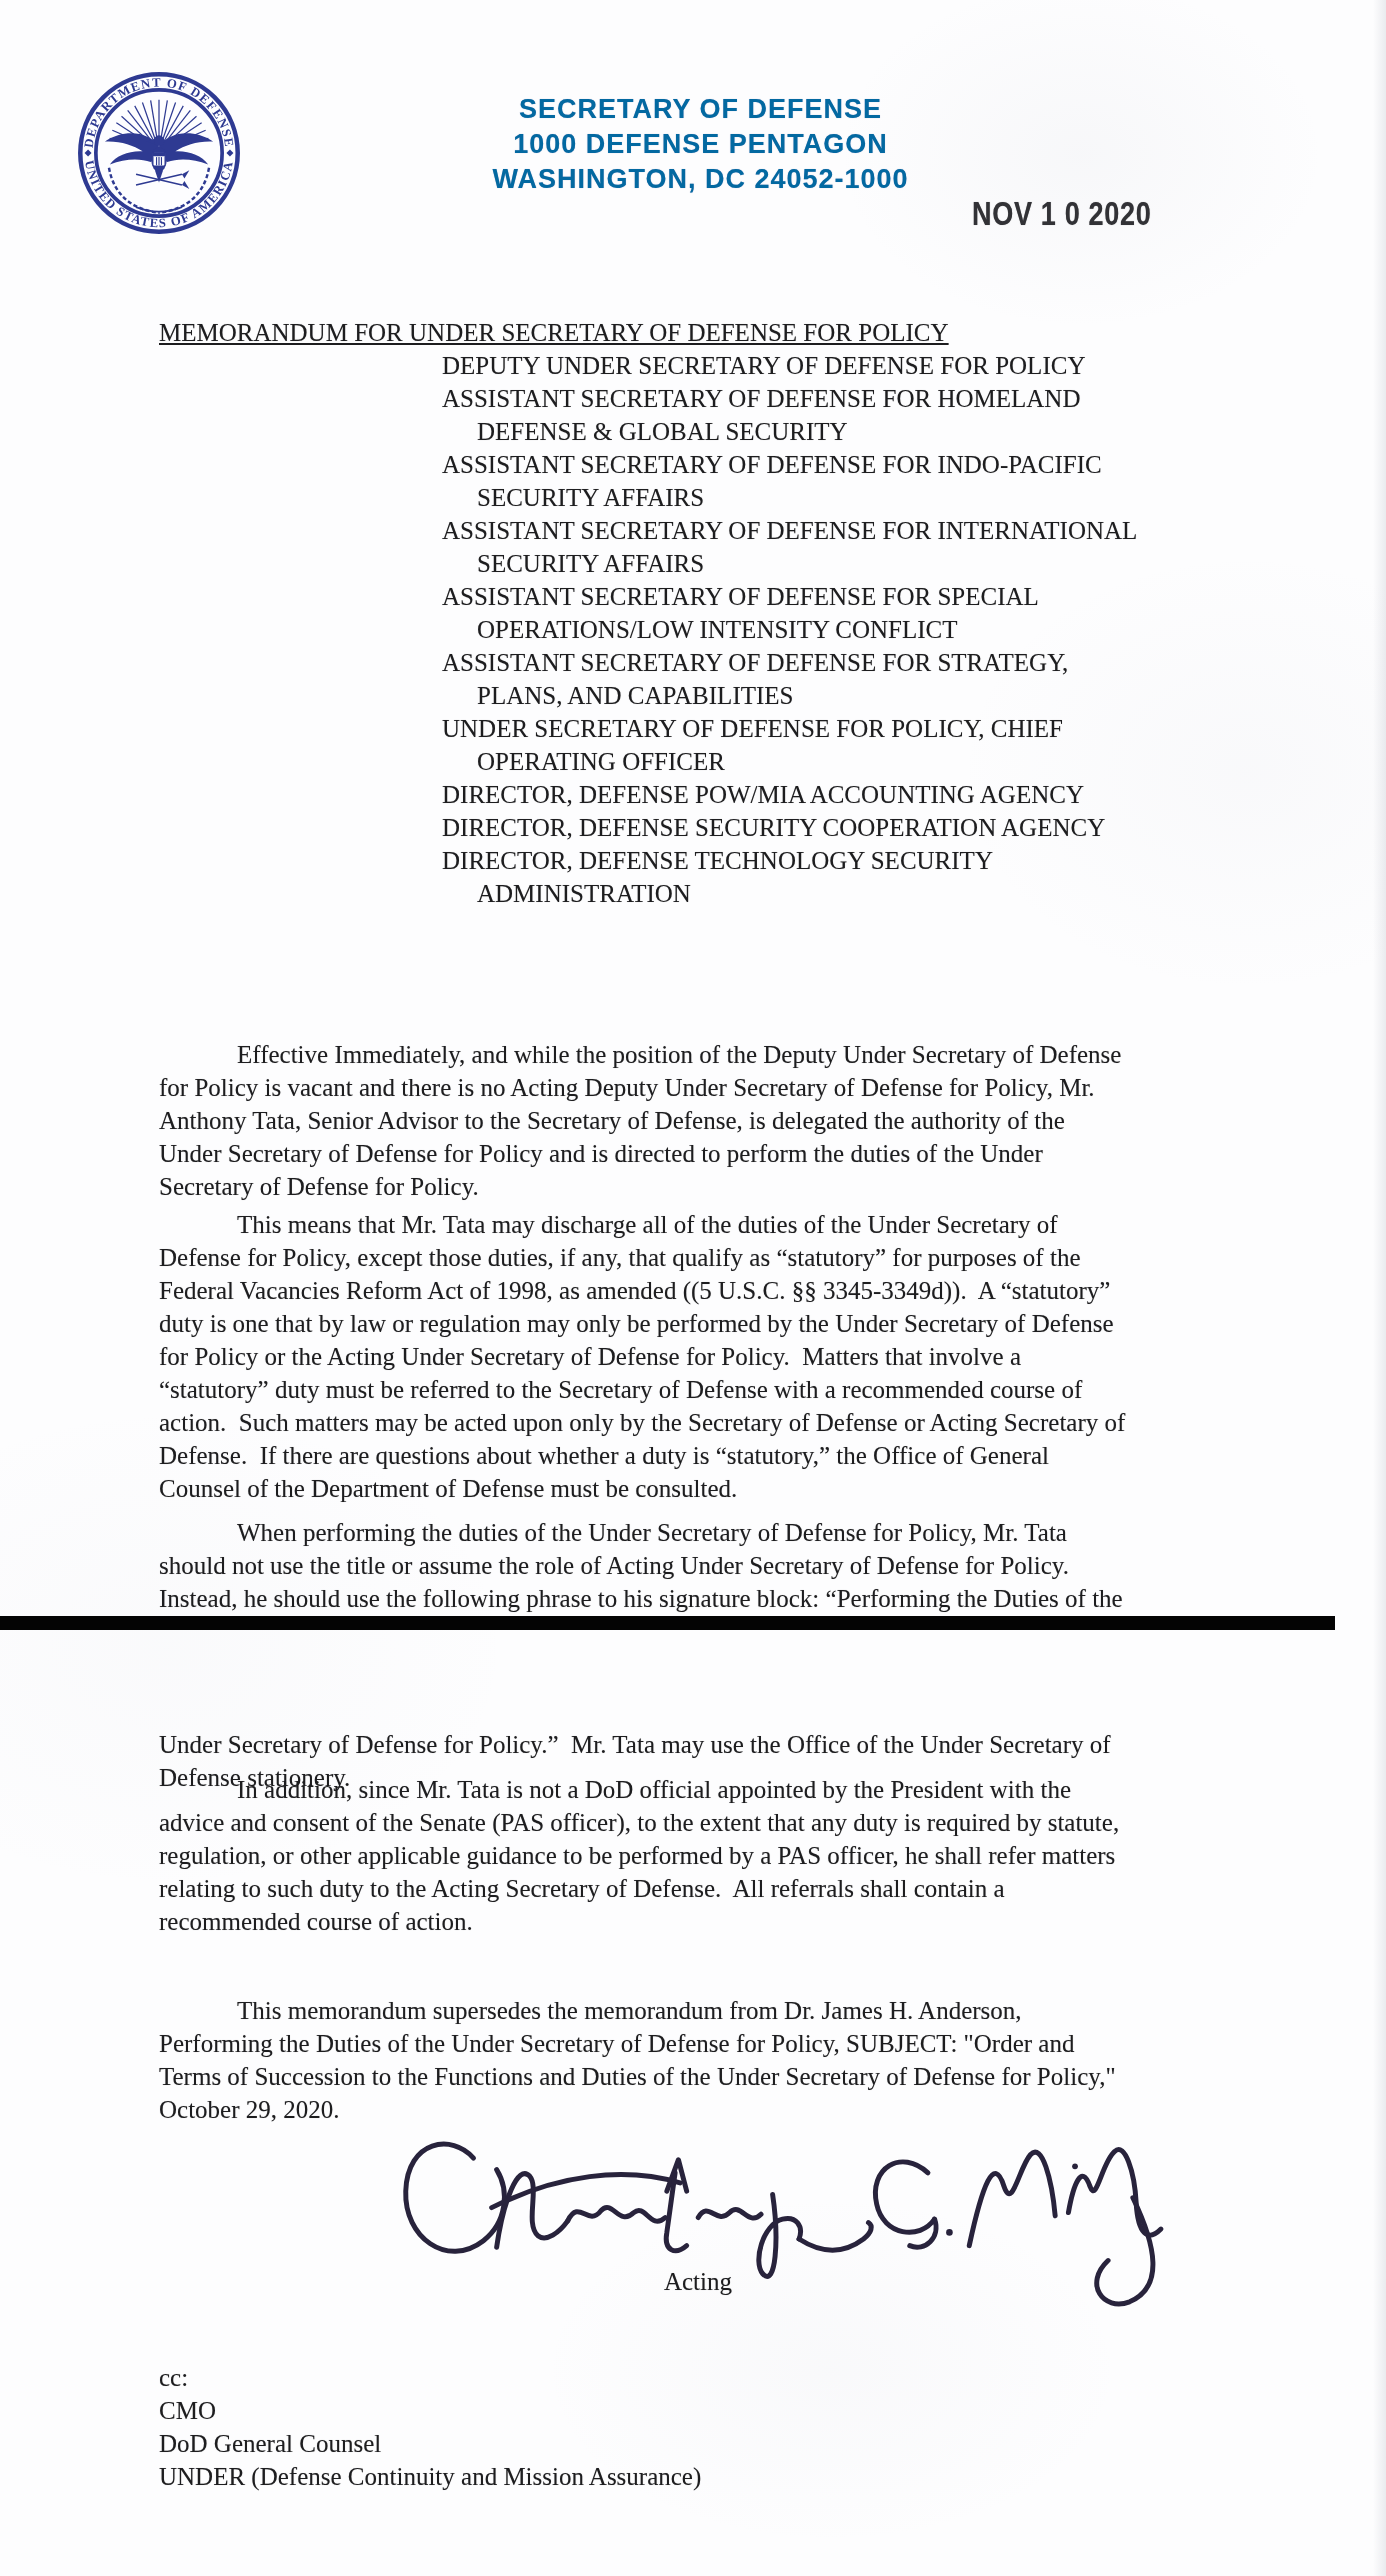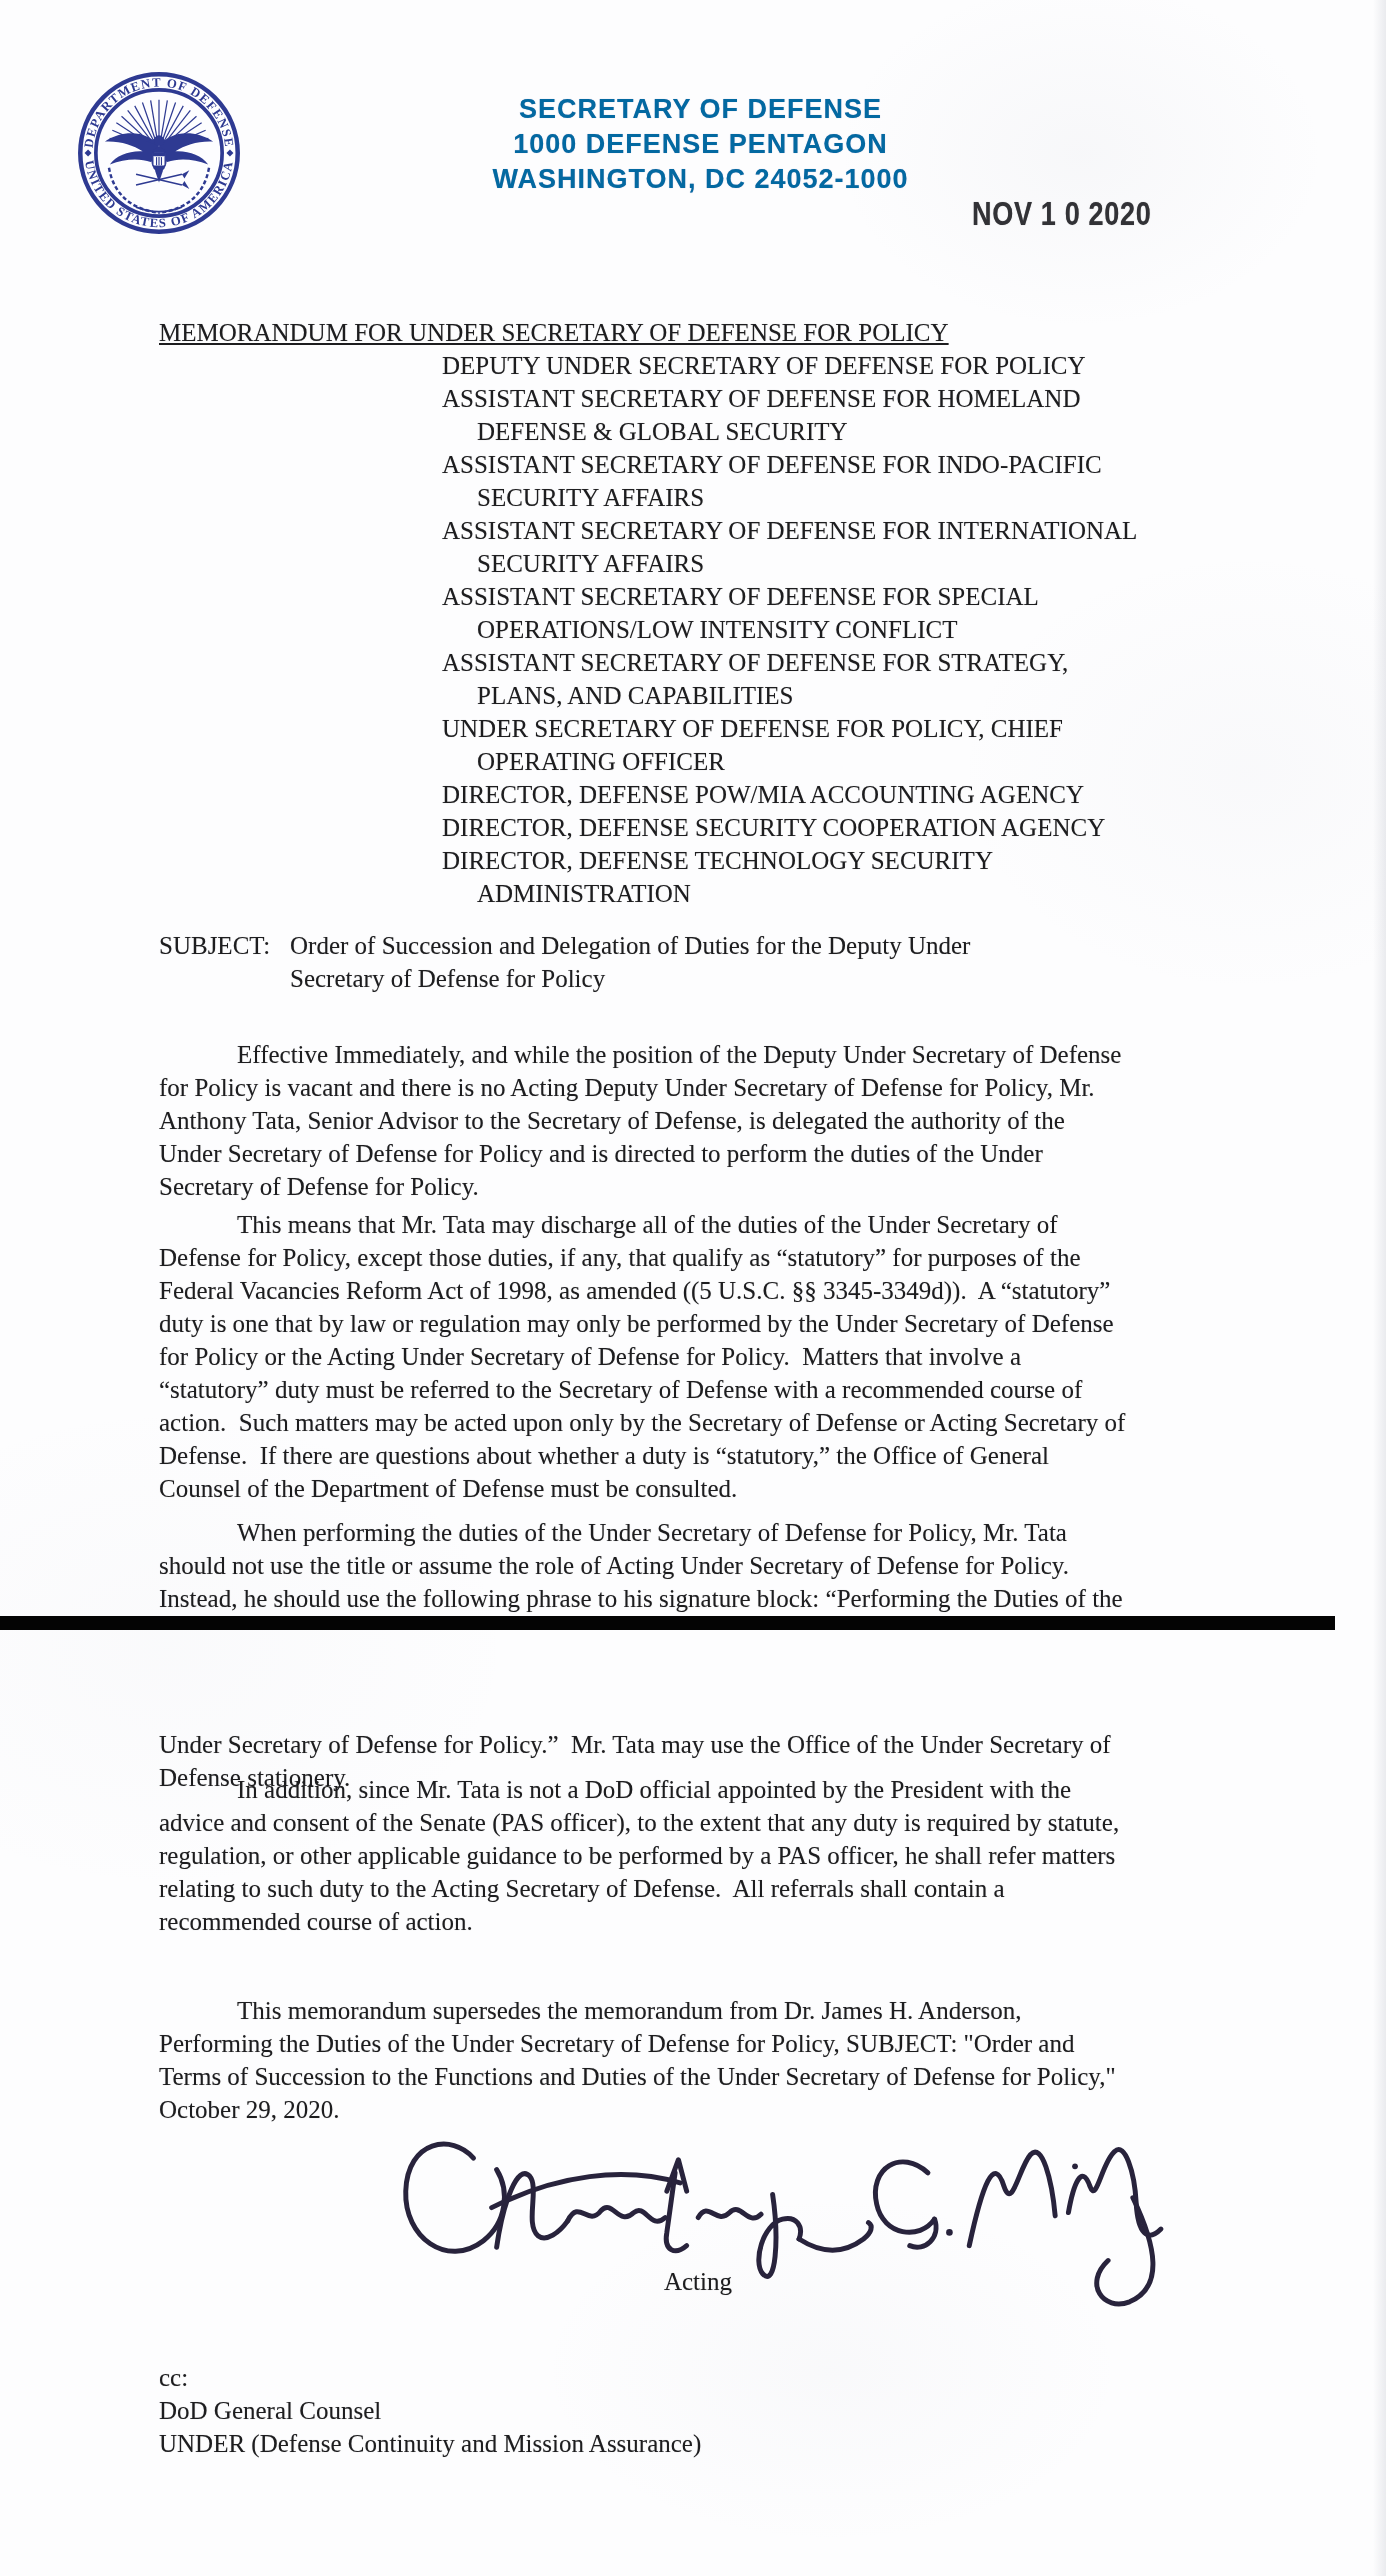--- a/index.html
+++ b/index.html
@@ -139,25 +139,20 @@
   <div class="letterhead">
     <div>SECRETARY OF DEFENSE</div>
     <div>1000 DEFENSE PENTAGON</div>
     <div>WASHINGTON, DC 24052-1000</div>
   </div>
 
   <div class="date-stamp">NOV 1 0 2020</div>
 
   <div class="block doc-text" style="top:316px;"><div class="memo-line ind0">MEMORANDUM FOR UNDER SECRETARY OF DEFENSE FOR POLICY</div><div class="memo-line ind1">DEPUTY UNDER SECRETARY OF DEFENSE FOR POLICY</div><div class="memo-line ind1">ASSISTANT SECRETARY OF DEFENSE FOR HOMELAND</div><div class="memo-line ind2">DEFENSE &amp; GLOBAL SECURITY</div><div class="memo-line ind1">ASSISTANT SECRETARY OF DEFENSE FOR INDO-PACIFIC</div><div class="memo-line ind2">SECURITY AFFAIRS</div><div class="memo-line ind1">ASSISTANT SECRETARY OF DEFENSE FOR INTERNATIONAL</div><div class="memo-line ind2">SECURITY AFFAIRS</div><div class="memo-line ind1">ASSISTANT SECRETARY OF DEFENSE FOR SPECIAL</div><div class="memo-line ind2">OPERATIONS/LOW INTENSITY CONFLICT</div><div class="memo-line ind1">ASSISTANT SECRETARY OF DEFENSE FOR STRATEGY,</div><div class="memo-line ind2">PLANS, AND CAPABILITIES</div><div class="memo-line ind1">UNDER SECRETARY OF DEFENSE FOR POLICY, CHIEF</div><div class="memo-line ind2">OPERATING OFFICER</div><div class="memo-line ind1">DIRECTOR, DEFENSE POW/MIA ACCOUNTING AGENCY</div><div class="memo-line ind1">DIRECTOR, DEFENSE SECURITY COOPERATION AGENCY</div><div class="memo-line ind1">DIRECTOR, DEFENSE TECHNOLOGY SECURITY</div><div class="memo-line ind2">ADMINISTRATION</div></div>
 
-  <div class="block doc-text subject" style="top:929px;">
-    <div class="subject-label">SUBJECT:</div>
-    <div>Order of Succession and Delegation of Duties for the Deputy Under
-Secretary of Defense for Policy</div>
-  </div>
 
   <div class="block doc-text para" style="top:1014px;margin-top:24px;">Effective Immediately, and while the position of the Deputy Under Secretary of Defense
 for Policy is vacant and there is no Acting Deputy Under Secretary of Defense for Policy, Mr.
 Anthony Tata, Senior Advisor to the Secretary of Defense, is delegated the authority of the
 Under Secretary of Defense for Policy and is directed to perform the duties of the Under
 Secretary of Defense for Policy.</div>
   <div class="block doc-text para" style="top:1208px;">This means that Mr. Tata may discharge all of the duties of the Under Secretary of
 Defense for Policy, except those duties, if any, that qualify as “statutory” for purposes of the
 Federal Vacancies Reform Act of 1998, as amended ((5 U.S.C. §§ 3345-3349d)).  A “statutory”
 duty is one that by law or regulation may only be performed by the Under Secretary of Defense
@@ -202,19 +197,20 @@
       <path class="sig-stroke" d="M838,118 C844,84 854,58 864,86 C872,108 878,58 894,44 C906,32 918,68 920,106 C922,144 934,154 950,138"></path>
       <path class="sig-stroke" d="M916,100 C944,158 954,208 912,226 C880,238 856,204 886,176"></path>
       <circle class="sig-dot" cx="846" cy="62" r="3.5"></circle>
     </svg>
   </div>
   <div class="acting doc-text">Acting</div>
 
   <div class="cc-block doc-text">
     <div>cc:</div>
     <div>
+        <div class="cc-item">CMO</div>
         <div class="cc-item">DoD General Counsel</div>
         <div class="cc-item">UNDER (Defense Continuity and Mission Assurance)</div>
       </div>
   </div>
 
 </div>
 
 
 </body></html>

